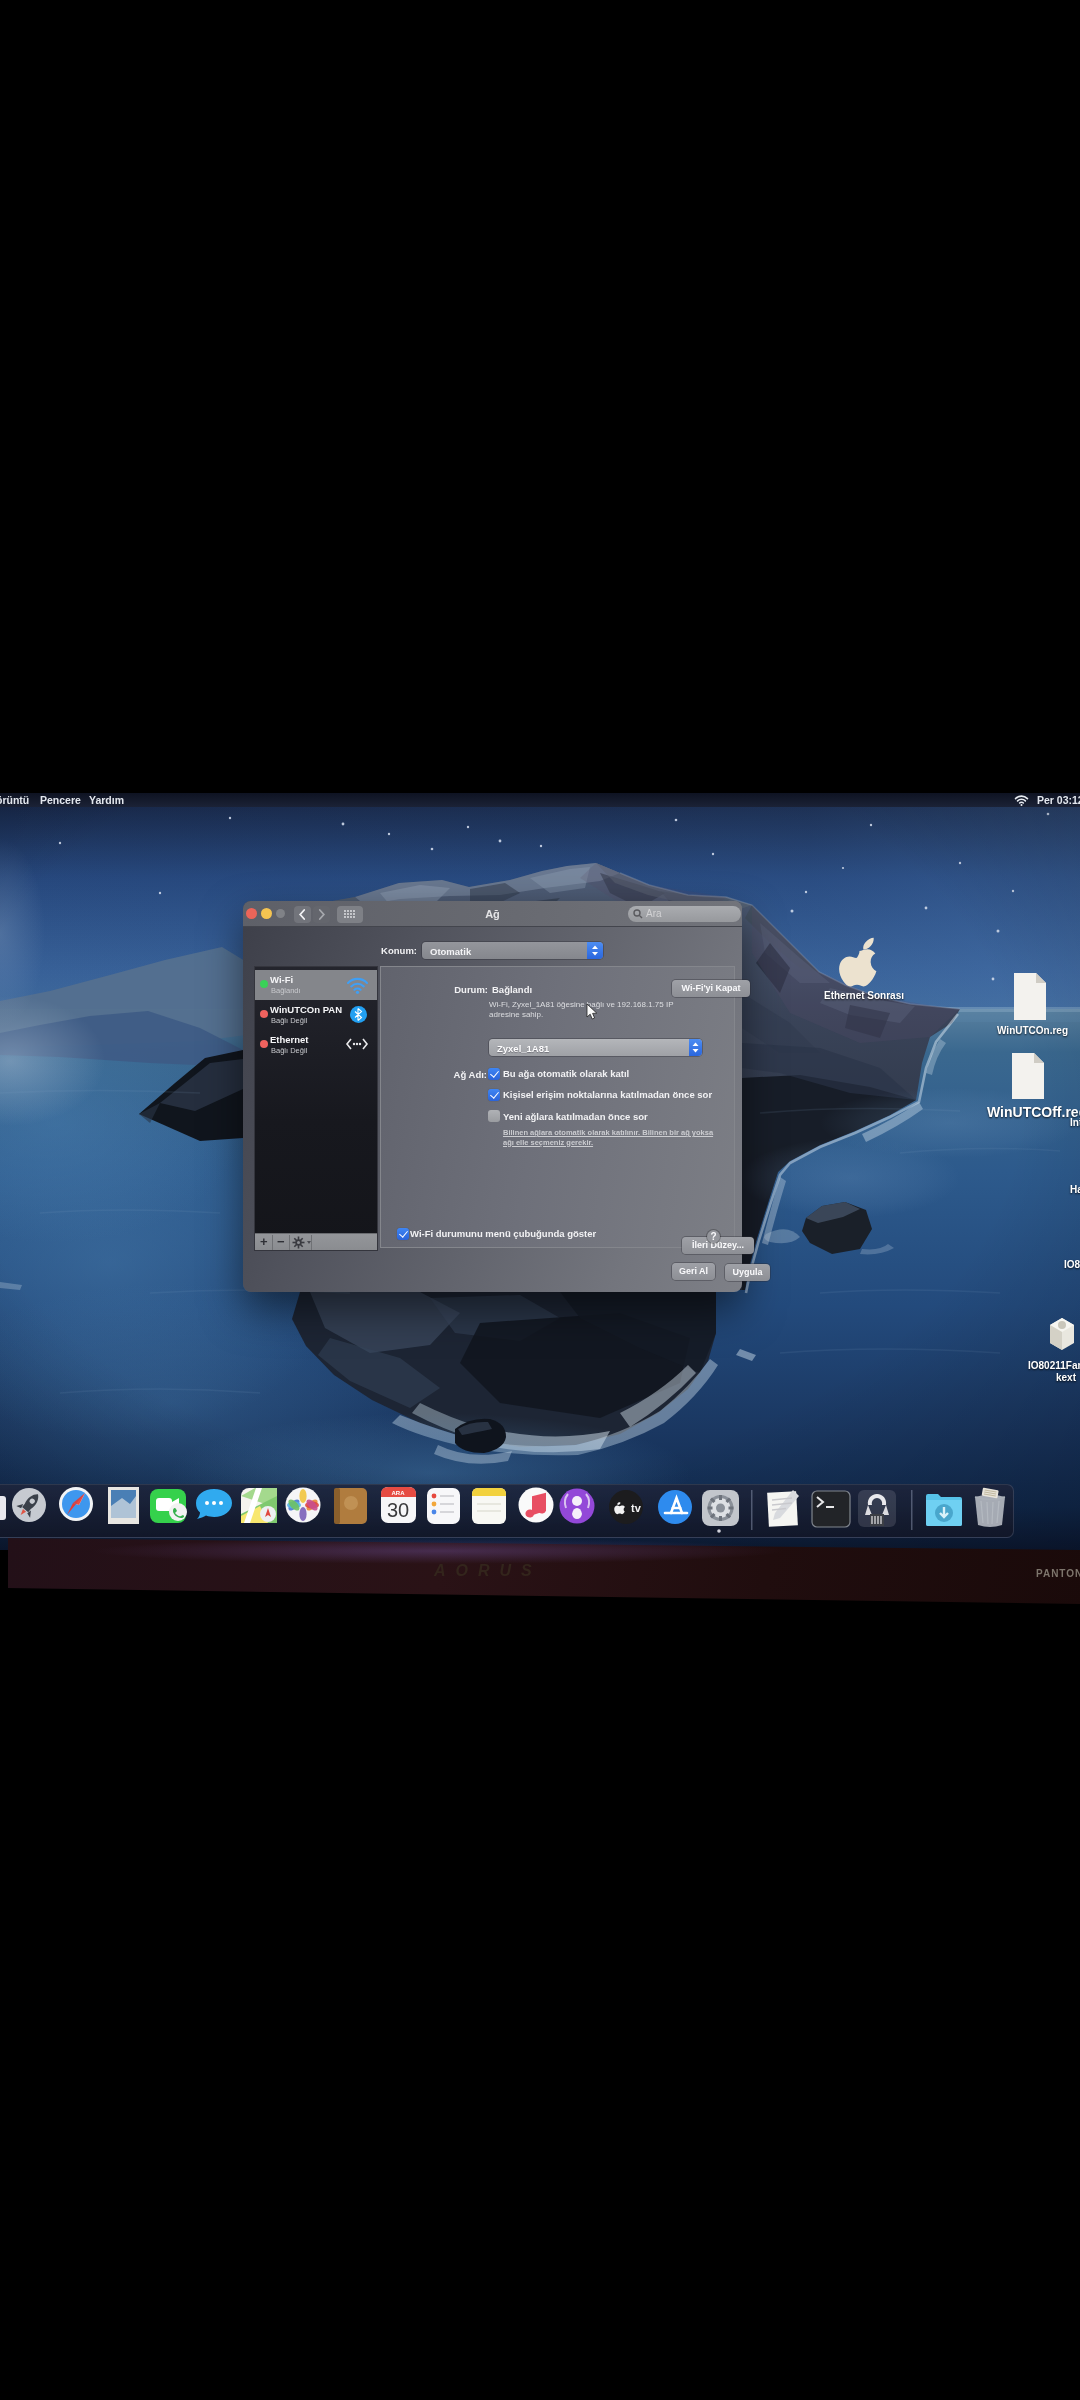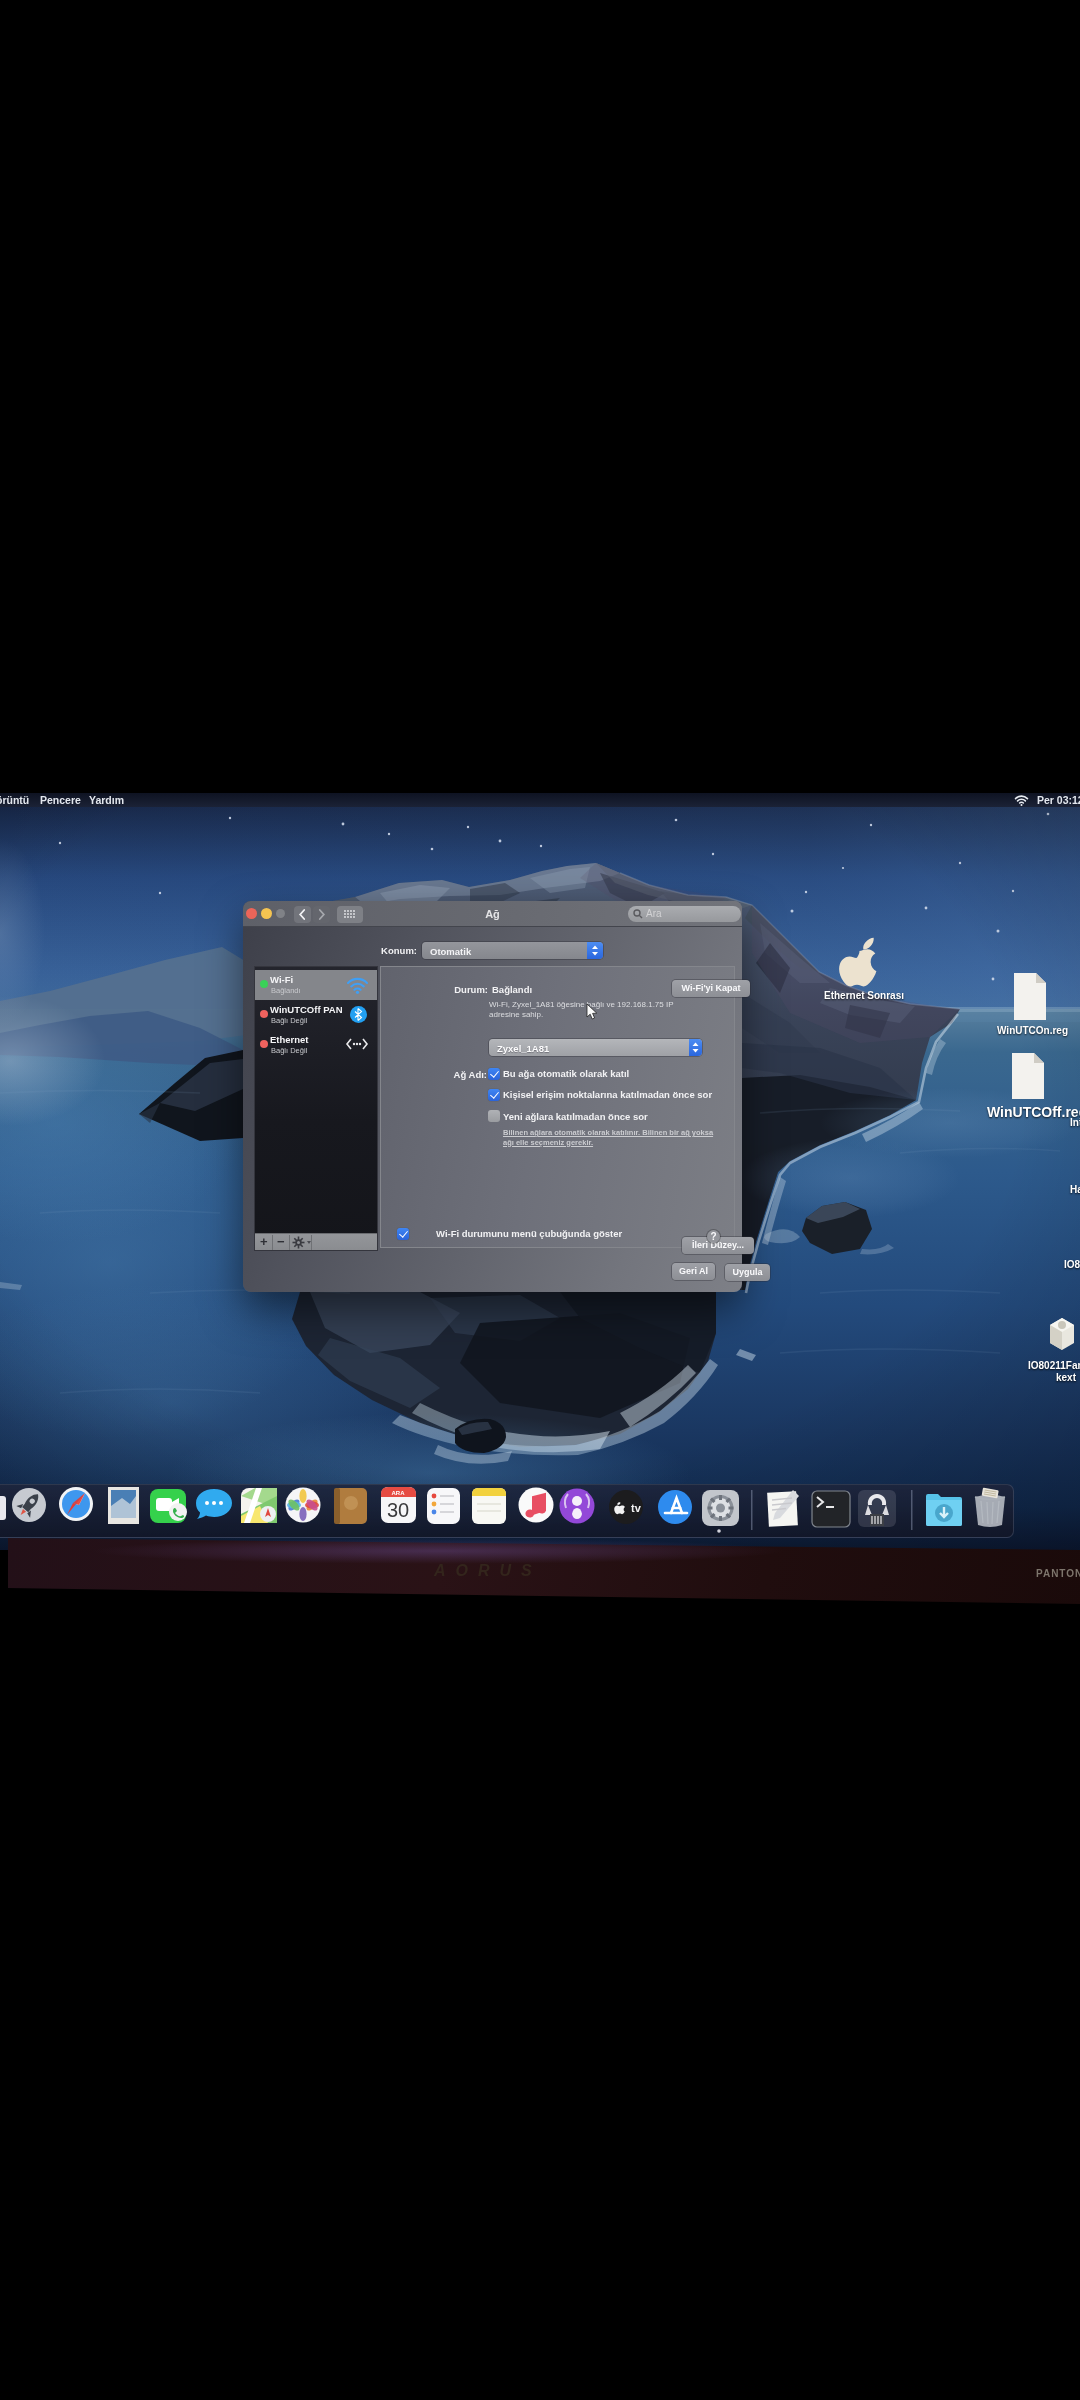--- a/index.html
+++ b/index.html
@@ -309,21 +309,21 @@
             <g fill="none" stroke="#3f9ff5" stroke-width="2.1" stroke-linecap="round">
               <path d="M2,7 C4.6,4.3 7.8,2.9 11.5,2.9 C15.2,2.9 18.4,4.3 21,7"></path>
               <path d="M5.2,10.4 C7,8.7 9.1,7.8 11.5,7.8 C13.9,7.8 16,8.7 17.8,10.4"></path>
               <path d="M8.4,13.7 C9.3,12.9 10.3,12.5 11.5,12.5 C12.7,12.5 13.7,12.9 14.6,13.7"></path>
             </g>
             <circle cx="11.5" cy="16.3" r="1.6" fill="#3f9ff5"></circle>
           </svg>
     </div>
     <div class="srow" style="top:33px;">
       <span class="dot" style="background:#f0625e;"></span>
-      <span class="nm">WinUTCOff PAN</span>
+      <span class="nm">WinUTCOn PAN</span>
           <span class="st">Bağlı Değil</span>
       <svg class="abs" style="left:95px;top:6px" width="17" height="17" viewBox="0 0 17 17">
             <circle cx="8.5" cy="8.5" r="8.5" fill="#22a0f2"></circle>
             <path d="M8,2.5 L11.5,5.5 L5,11.5 M8,14.5 L11.5,11.5 L5,5.5 M8,2.5 L8,14.5" stroke="#fff" stroke-width="1.1" fill="none"></path>
           </svg>
     </div>
     <div class="srow" style="top:63px;">
       <span class="dot" style="background:#f0625e;"></span>
       <span class="nm">Ethernet</span>
           <span class="st">Bağlı Değil</span>
@@ -381,21 +381,21 @@
 
   <span class="cb" style="left:245px;top:167px;"></span>
   <div class="blab abs" style="left:260px;top:167px;">Bu ağa otomatik olarak katıl</div>
   <span class="cb" style="left:245px;top:188px;"></span>
   <div class="blab abs" style="left:260px;top:188px;">Kişisel erişim noktalarına katılmadan önce sor</div>
   <span class="cbe" style="left:245px;top:209px;"></span>
   <div class="blab abs" style="left:260px;top:210px;">Yeni ağlara katılmadan önce sor</div>
   <div class="abs" style="left:260px;top:227px;font-size:7.5px;width:230px;line-height:9.5px;font-weight:bold;color:#cbccd0;white-space:nowrap;text-decoration:underline;">Bilinen ağlara otomatik olarak katılınır. Bilinen bir ağ yoksa<br>ağı elle seçmeniz gerekir.</div>
 
   <span class="cb" style="left:154px;top:327px;"></span>
-  <div class="blab abs" style="left:167px;top:327px;padding-left:26px;">Wi-Fi durumunu menü çubuğunda göster</div>
+  <div class="blab abs" style="left:167px;top:327px;">Wi-Fi durumunu menü çubuğunda göster</div>
   <div class="btn" style="left:391px;top:336px;width:72px;height:17px;line-height:17px;">İleri Düzey...</div>
   <div class="abs" style="left:464px;top:329px;width:13px;height:13px;border-radius:50%;background:#93959b;color:#fafafc;font-size:10px;font-weight:bold;text-align:center;line-height:13px;box-shadow:0 0 0 1px rgba(0,0,0,.25);">?</div>
 
   <div class="btn" style="left:381px;top:362px;width:43px;height:17px;line-height:17px;">Geri Al</div>
   <div class="btn" style="left:434px;top:363px;width:45px;height:17px;line-height:17px;">Uygula</div>
 </div>
 
 <svg class="abs" style="left:586px;top:1003px" width="12" height="18" viewBox="0 0 12 18">
   <path d="M1,1 L1,14 L4.2,11.2 L6.2,16 L8.6,15 L6.6,10.4 L10.8,10.2 Z" fill="#fafafa" stroke="#222" stroke-width="0.8"></path>
 </svg>

